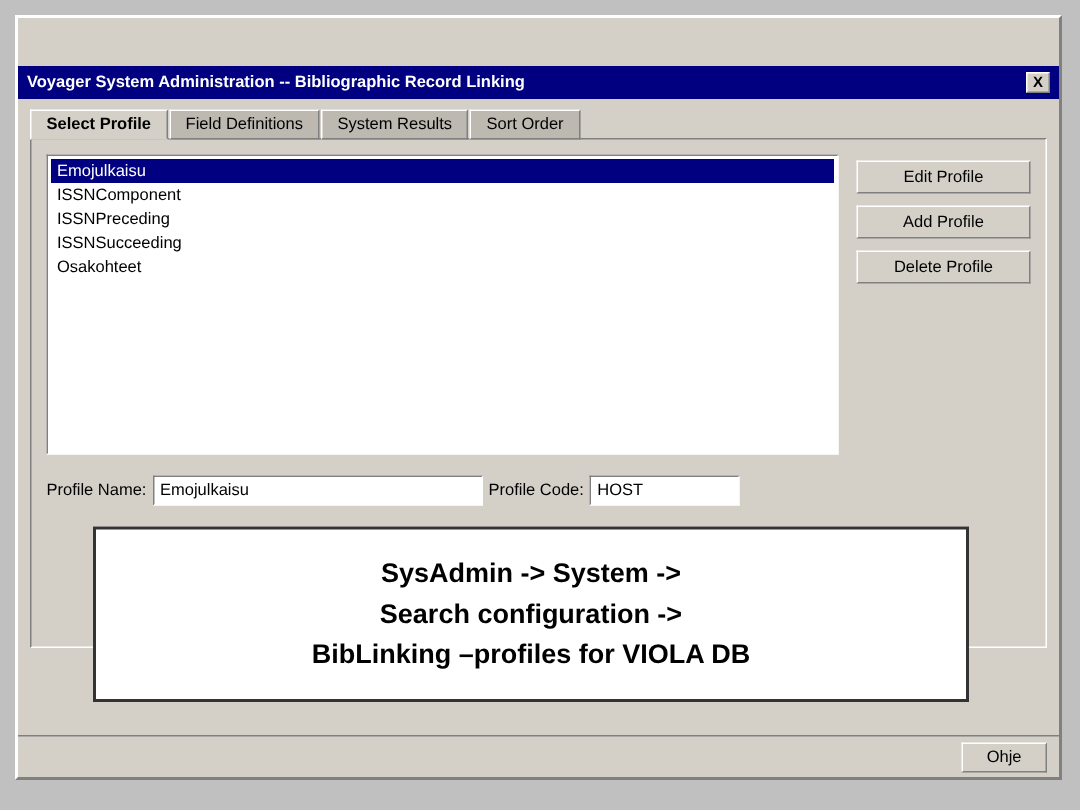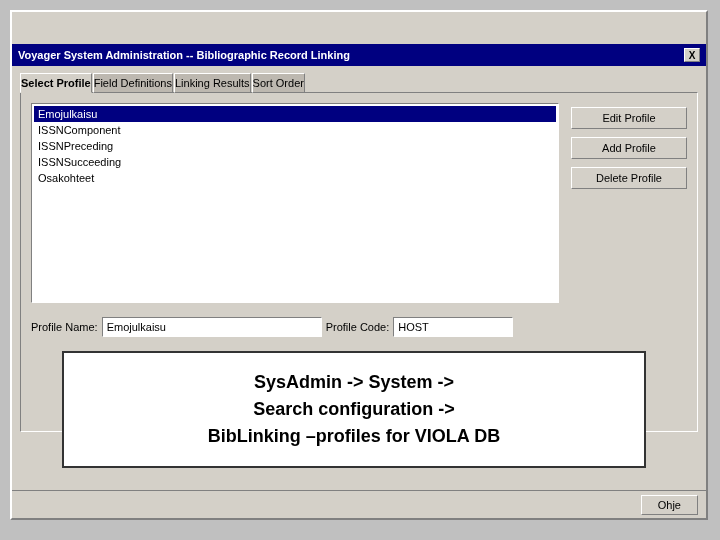--- a/index.html
+++ b/index.html
@@ -60,21 +60,21 @@
     }
 
     
     .tab-bar {
       display: flex;
       gap: 1px;
       margin-bottom: 0;
     }
 
     .tab {
-      padding: 3px 0;
+      padding: 3px 10px;
       background: #d4d0c8;
       border: 1px solid;
       border-top-color: #ffffff;
       border-left-color: #ffffff;
       border-right-color: #808080;
       border-bottom-color: #d4d0c8;
       cursor: pointer;
       font-size: 11px;
       position: relative;
       bottom: -1px;
@@ -188,21 +188,21 @@
       padding: 2px 4px;
       font-size: 11px;
       height: 20px;
     }
 
     .text-input.name-field {
       width: 220px;
     }
 
     .text-input.code-field {
-      width: 120px;
+      width: 100px;
     }
 
     
     .tooltip-overlay {
       position: absolute;
       bottom: 50px;
       left: 50px;
       right: 60px;
       background: white;
       border: 2px solid #333;
@@ -250,21 +250,21 @@
   <div class="title-bar">
     <span>Voyager System Administration -- Bibliographic Record Linking</span>
     <div class="title-bar-close">X</div>
   </div>
 
   <div class="content-area">
 
     <div class="tab-bar">
       <div class="tab active">Select Profile</div>
       <div class="tab">Field Definitions</div>
-      <div class="tab">Linking Results</div>
+      <div class="tab">System Results</div>
       <div class="tab">Sort Order</div>
     </div>
 
     <div class="panel">
 
       <div class="panel-inner">
 
         <div class="list-box-container">
           <div class="list-box">
             <div class="list-item selected">Emojulkaisu</div>

